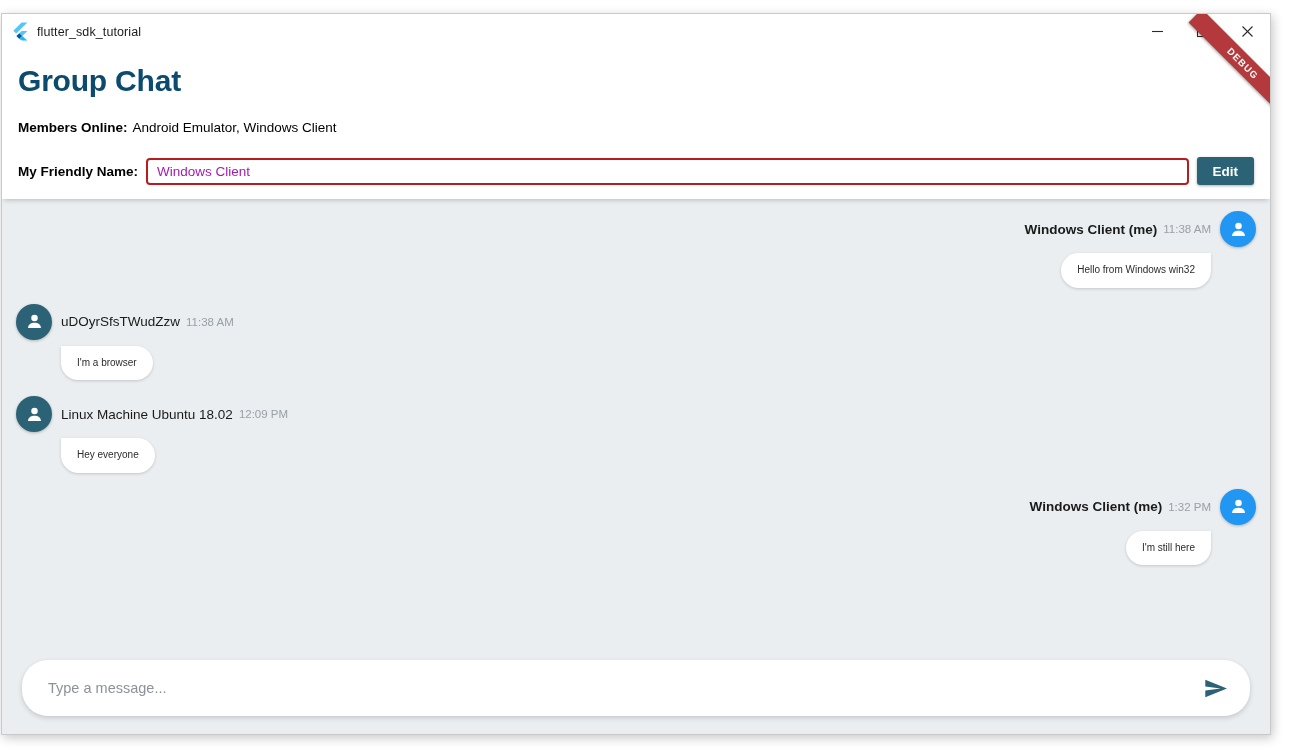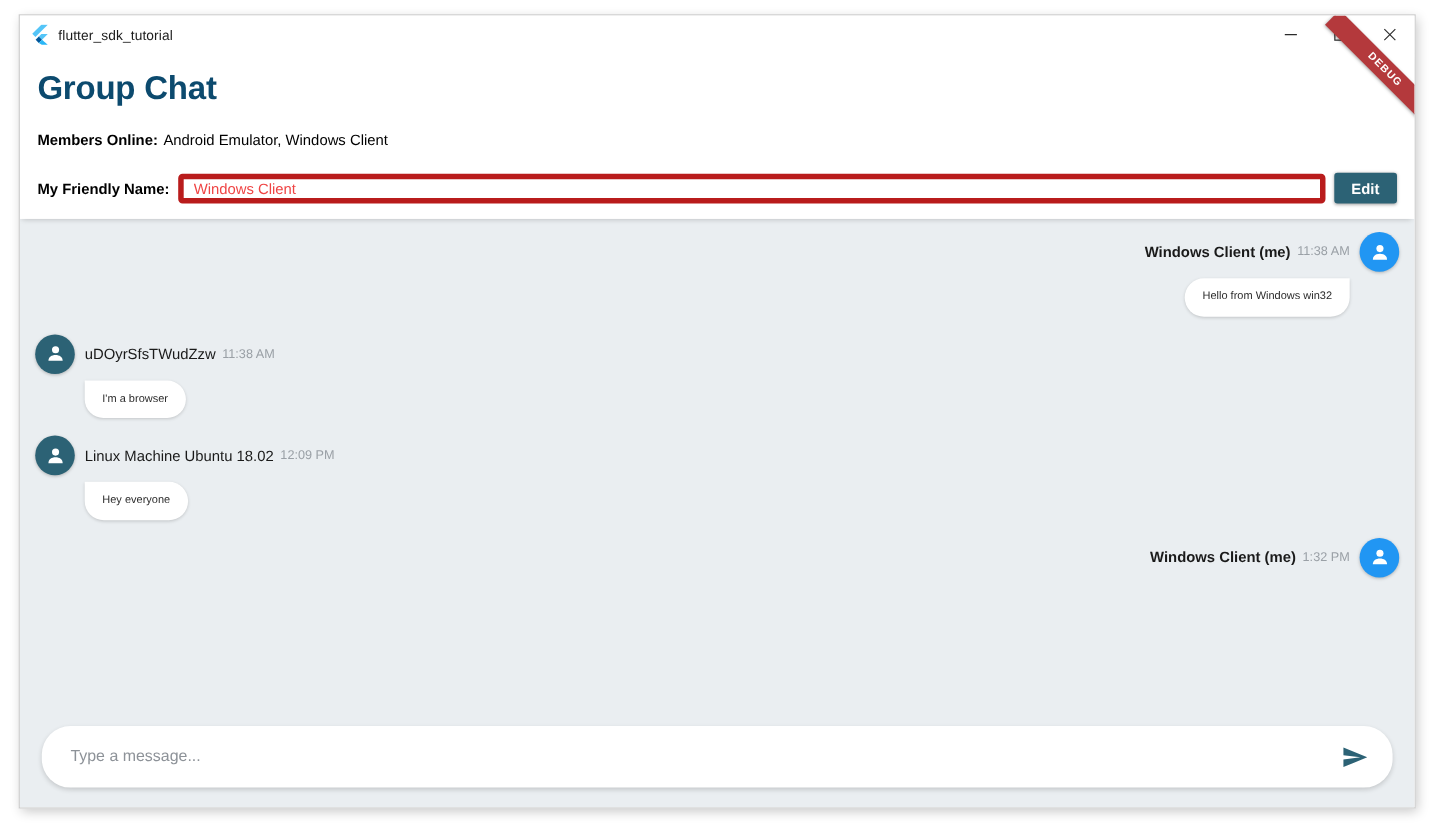--- a/index.html
+++ b/index.html
@@ -15,21 +15,21 @@
   .desktop {
     position: relative;
     width: 1304px;
     height: 751px;
     background: #ffffff;
   }
 
   
   .window {
     position: absolute;
-    left: 17px;
+    left: 1px;
     top: 13px;
     width: 1270px;
     height: 722px;
     background: #ffffff;
     border: 1px solid #c9c9c9;
     box-sizing: border-box;
     box-shadow: 2px 3px 10px rgba(0,0,0,0.22);
     overflow: hidden;
     display: flex;
     flex-direction: column;
@@ -143,26 +143,26 @@
     white-space: nowrap;
   }
   .meta-value {
     margin-left: 5px;
     white-space: nowrap;
   }
   .name-input {
     flex: 1;
     margin-left: 8px;
     height: 27px;
-    border: 5px solid #b91c1c;
+    border: 2px solid #b91c1c;
     border-radius: 4px;
     background: #ffffff;
     font-family: "Liberation Sans", sans-serif;
     font-size: 13.5px;
-    color: #ef4444;
+    color: #a21caf;
     padding: 0 9px;
     box-sizing: border-box;
     outline: none;
   }
   .edit-btn {
     margin-left: 8px;
     background: #2c6275;
     color: #ffffff;
     border: none;
     border-radius: 3px;
@@ -396,20 +396,21 @@
           <div class="msg-head">
             <span class="sender">Windows Client (me)</span>
             <span class="time">1:32 PM</span>
             <span class="avatar me">
               <svg width="21" height="21" viewBox="0 0 24 24" fill="#ffffff">
                   <circle cx="12" cy="8" r="3.7"></circle>
                   <path d="M4.6 19.5c0-4.1 3.3-6.2 7.4-6.2s7.4 2.1 7.4 6.2z"></path>
                 </svg>
             </span>
           </div>
+          <div class="bubble">I'm still here</div>
         </div>
 
       </div>
 
       <div class="composer">
         <div class="composer-pill">
           <input class="composer-input" type="text" placeholder="Type a message..." style="">
           <button class="send-btn">
             <span>
               <svg width="25" height="25" viewBox="0 0 24 24" fill="currentColor">

